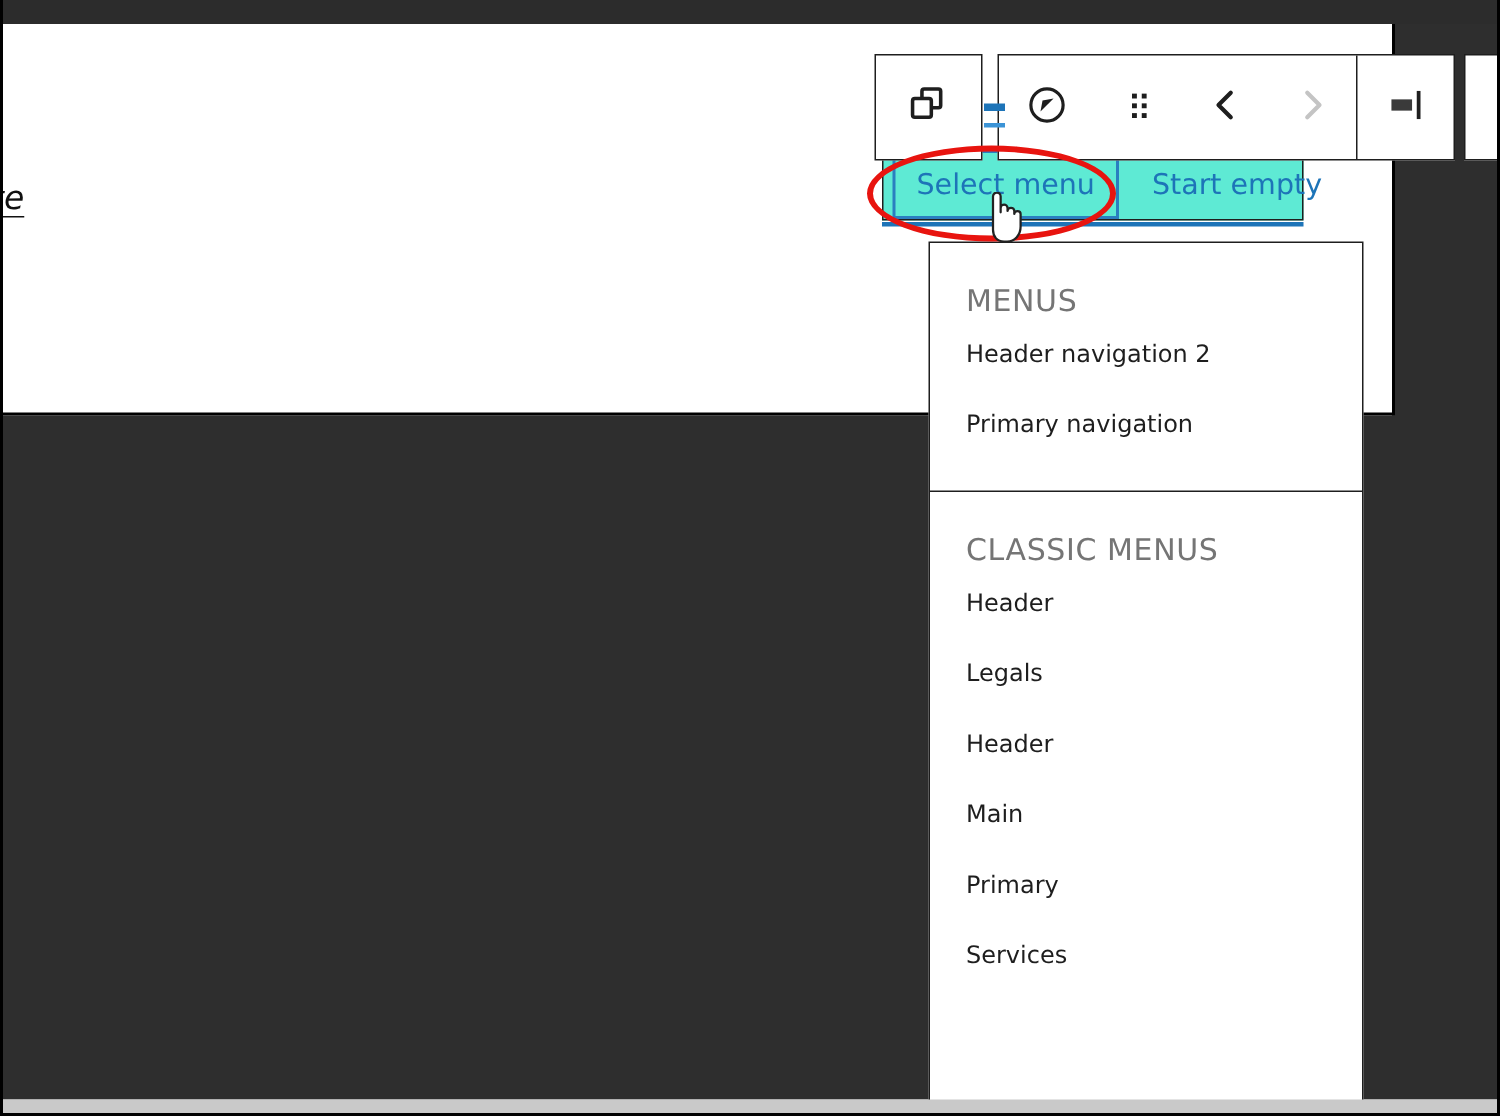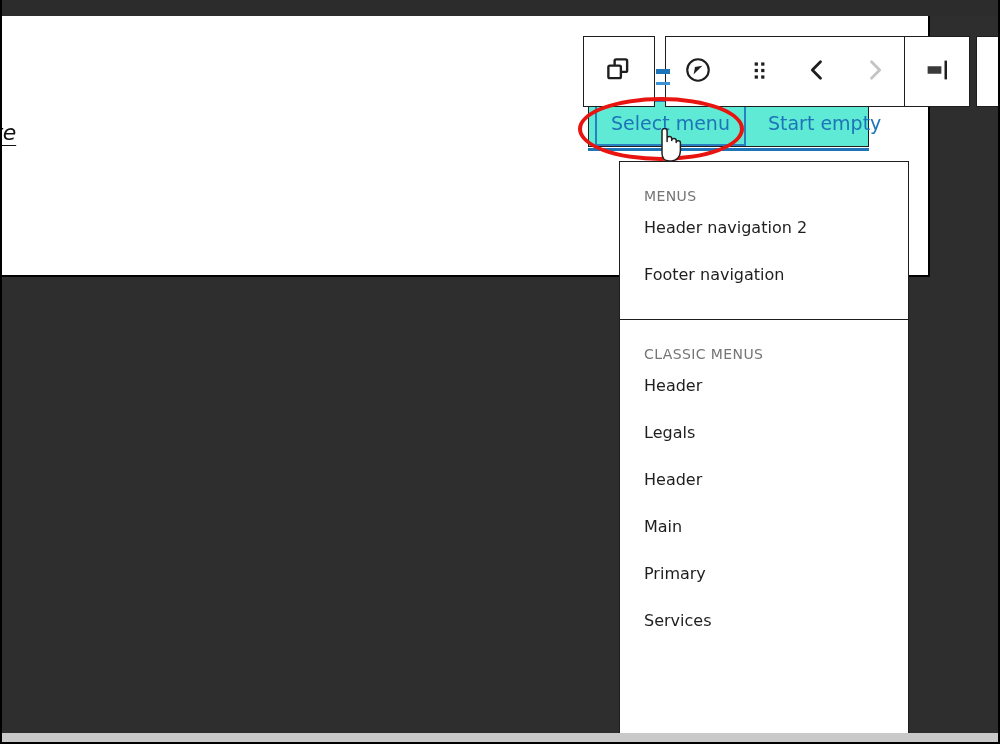--- a/index.html
+++ b/index.html
@@ -122,21 +122,21 @@
   .dropdown {
     position:absolute; left:619px; top:161px;
     width:290px; height:579px;
     background:#ffffff;
     border:1px solid #1e1e1e;
     z-index:40;
     overflow:hidden;
   }
   .dd-section { padding:0; }
   .dd-label {
-    font-size:14px;
+    font-size:20px;
     letter-spacing:0.4px;
     color:#757575;
     padding:26px 0 0 24px;
     text-transform:uppercase;
   }
   .dd-item {
     display:block;
     width:100%;
     text-align:left;
     background:transparent;
@@ -253,21 +253,21 @@
     <div class="ph-divider"></div>
     <button class="ph-btn">Start empty</button>
   </div>
   <div class="ph-underline"></div>
 
   <div class="dropdown">
 
     <div class="dd-section">
       <div class="dd-label">MENUS</div>
       <button class="dd-item">Header navigation 2</button>
-      <button class="dd-item">Footer navigation</button>
+      <button class="dd-item">Primary navigation</button>
     </div>
 
     <div class="dd-divider"></div>
 
     <div class="dd-section">
       <div class="dd-label">CLASSIC MENUS</div>
       <button class="dd-item">Header</button>
       <button class="dd-item">Legals</button>
       <button class="dd-item">Header</button>
       <button class="dd-item">Main</button>

